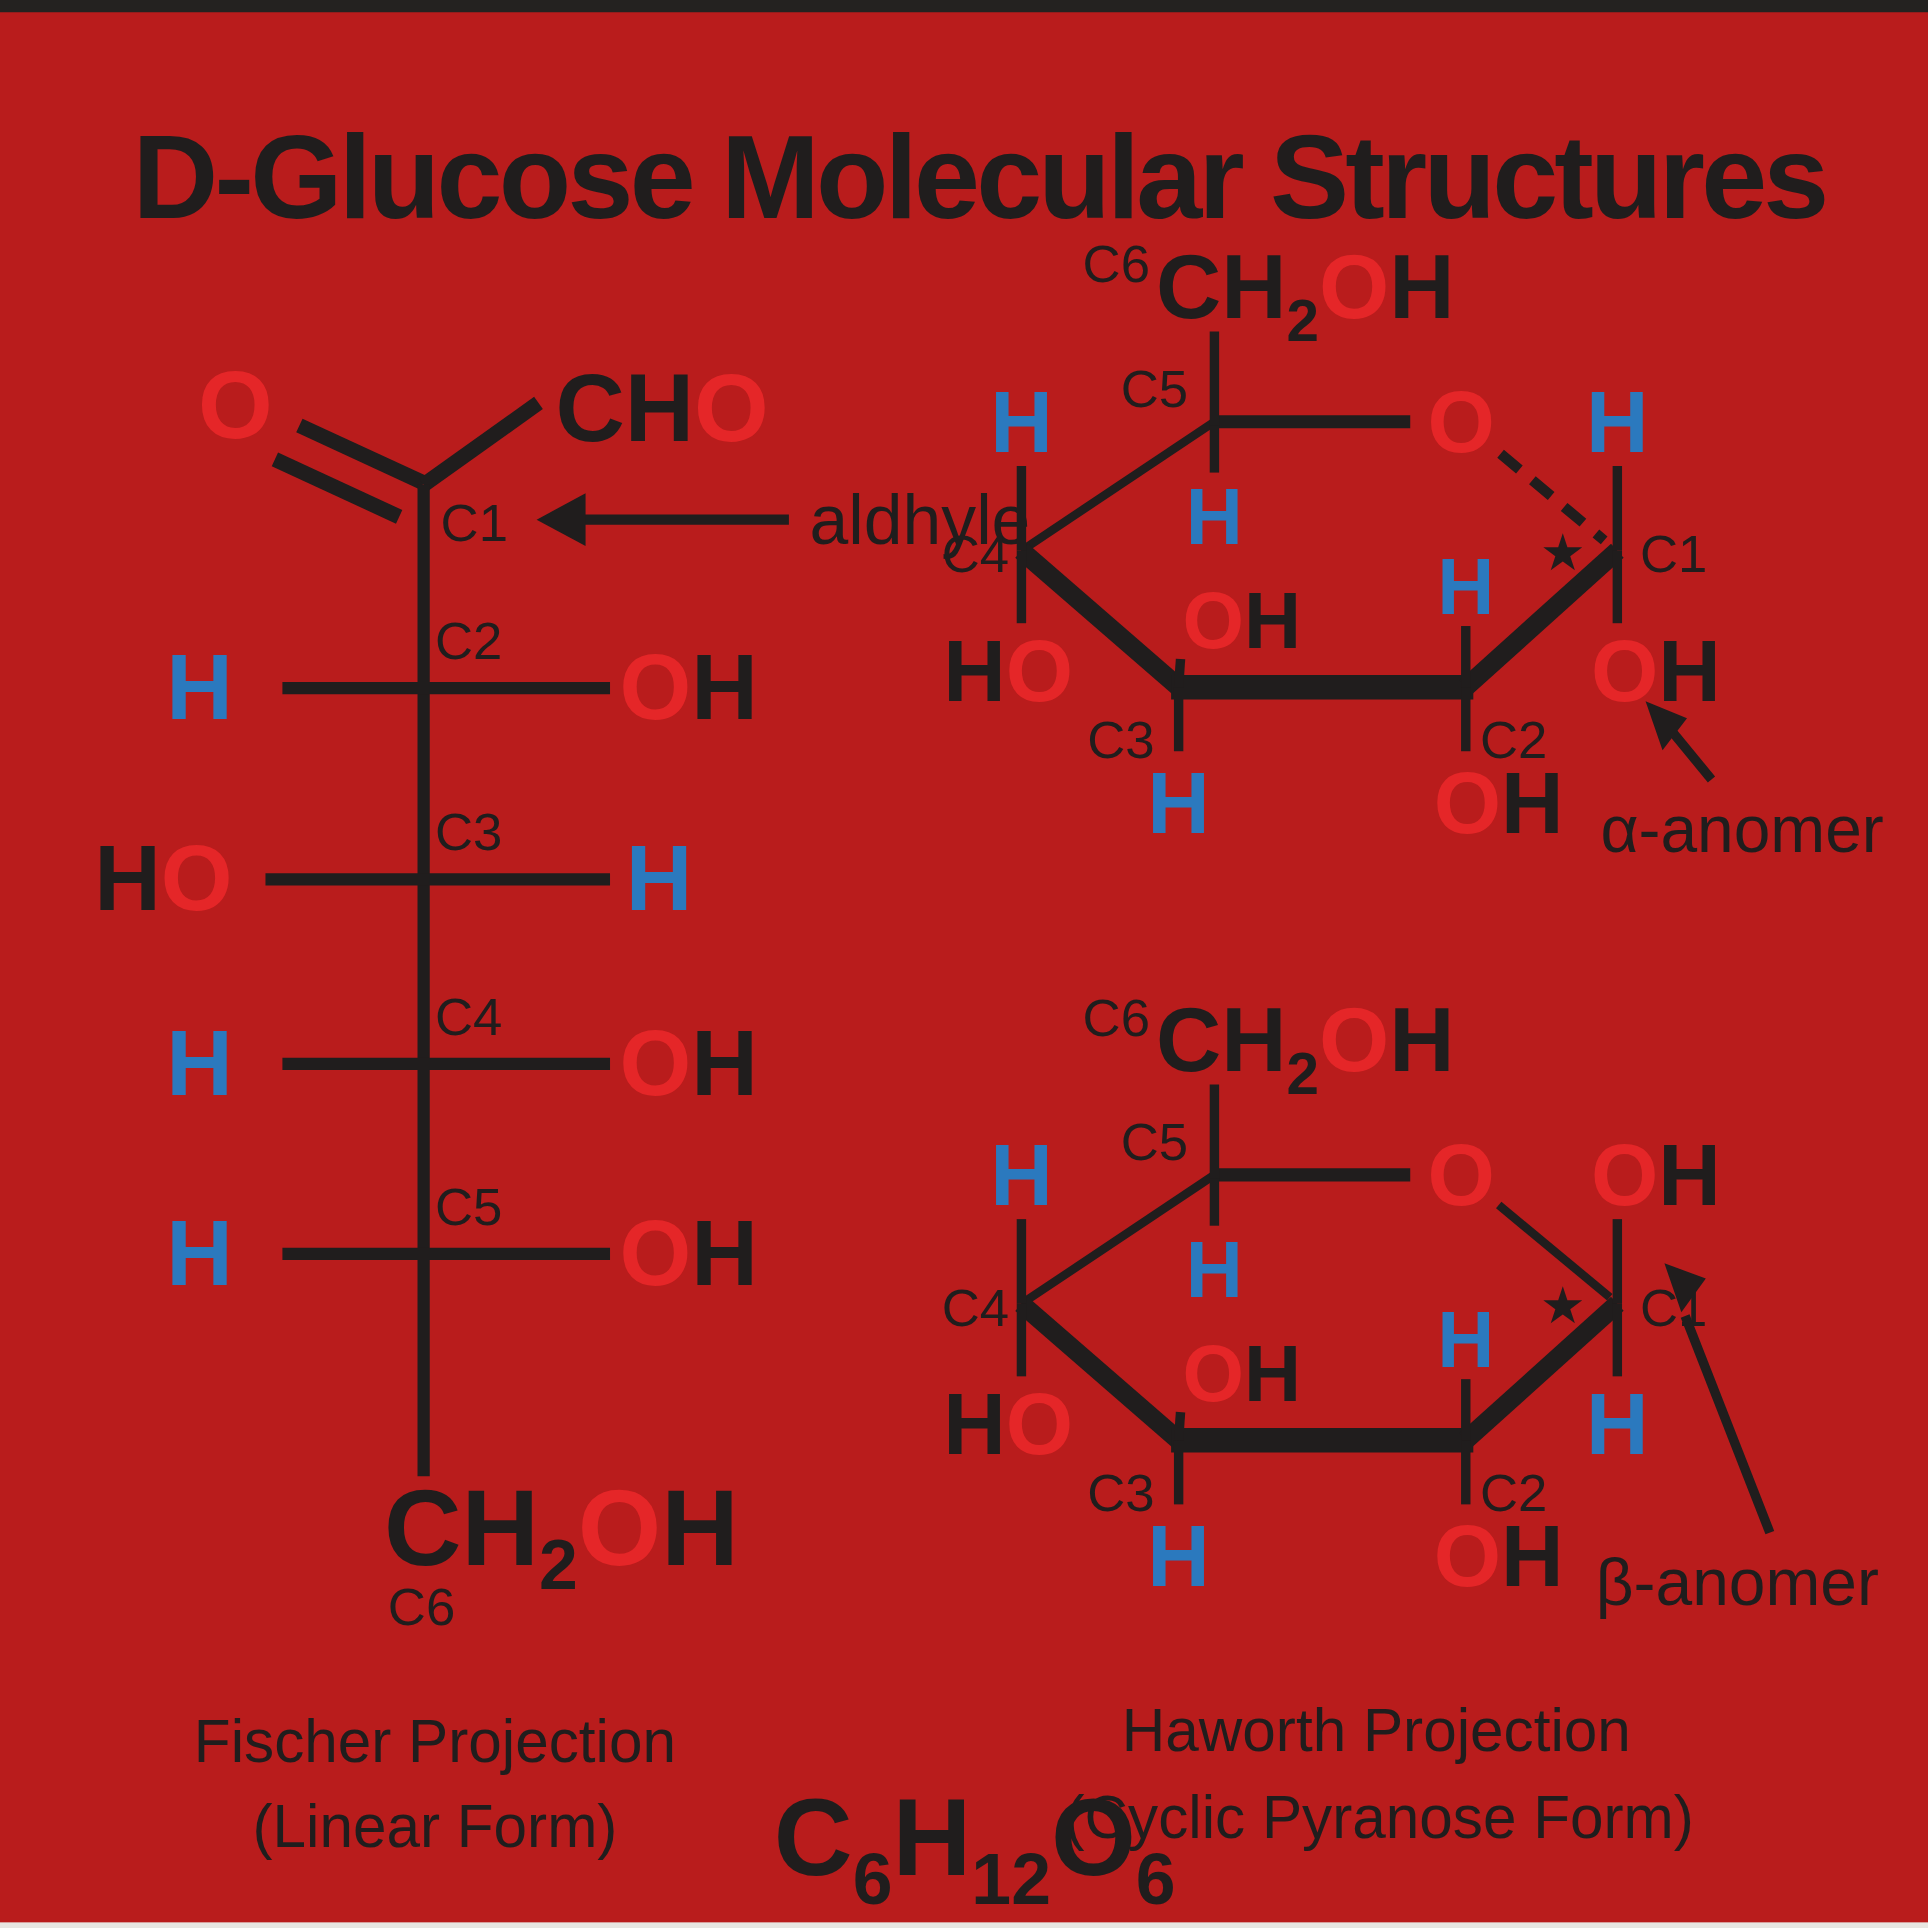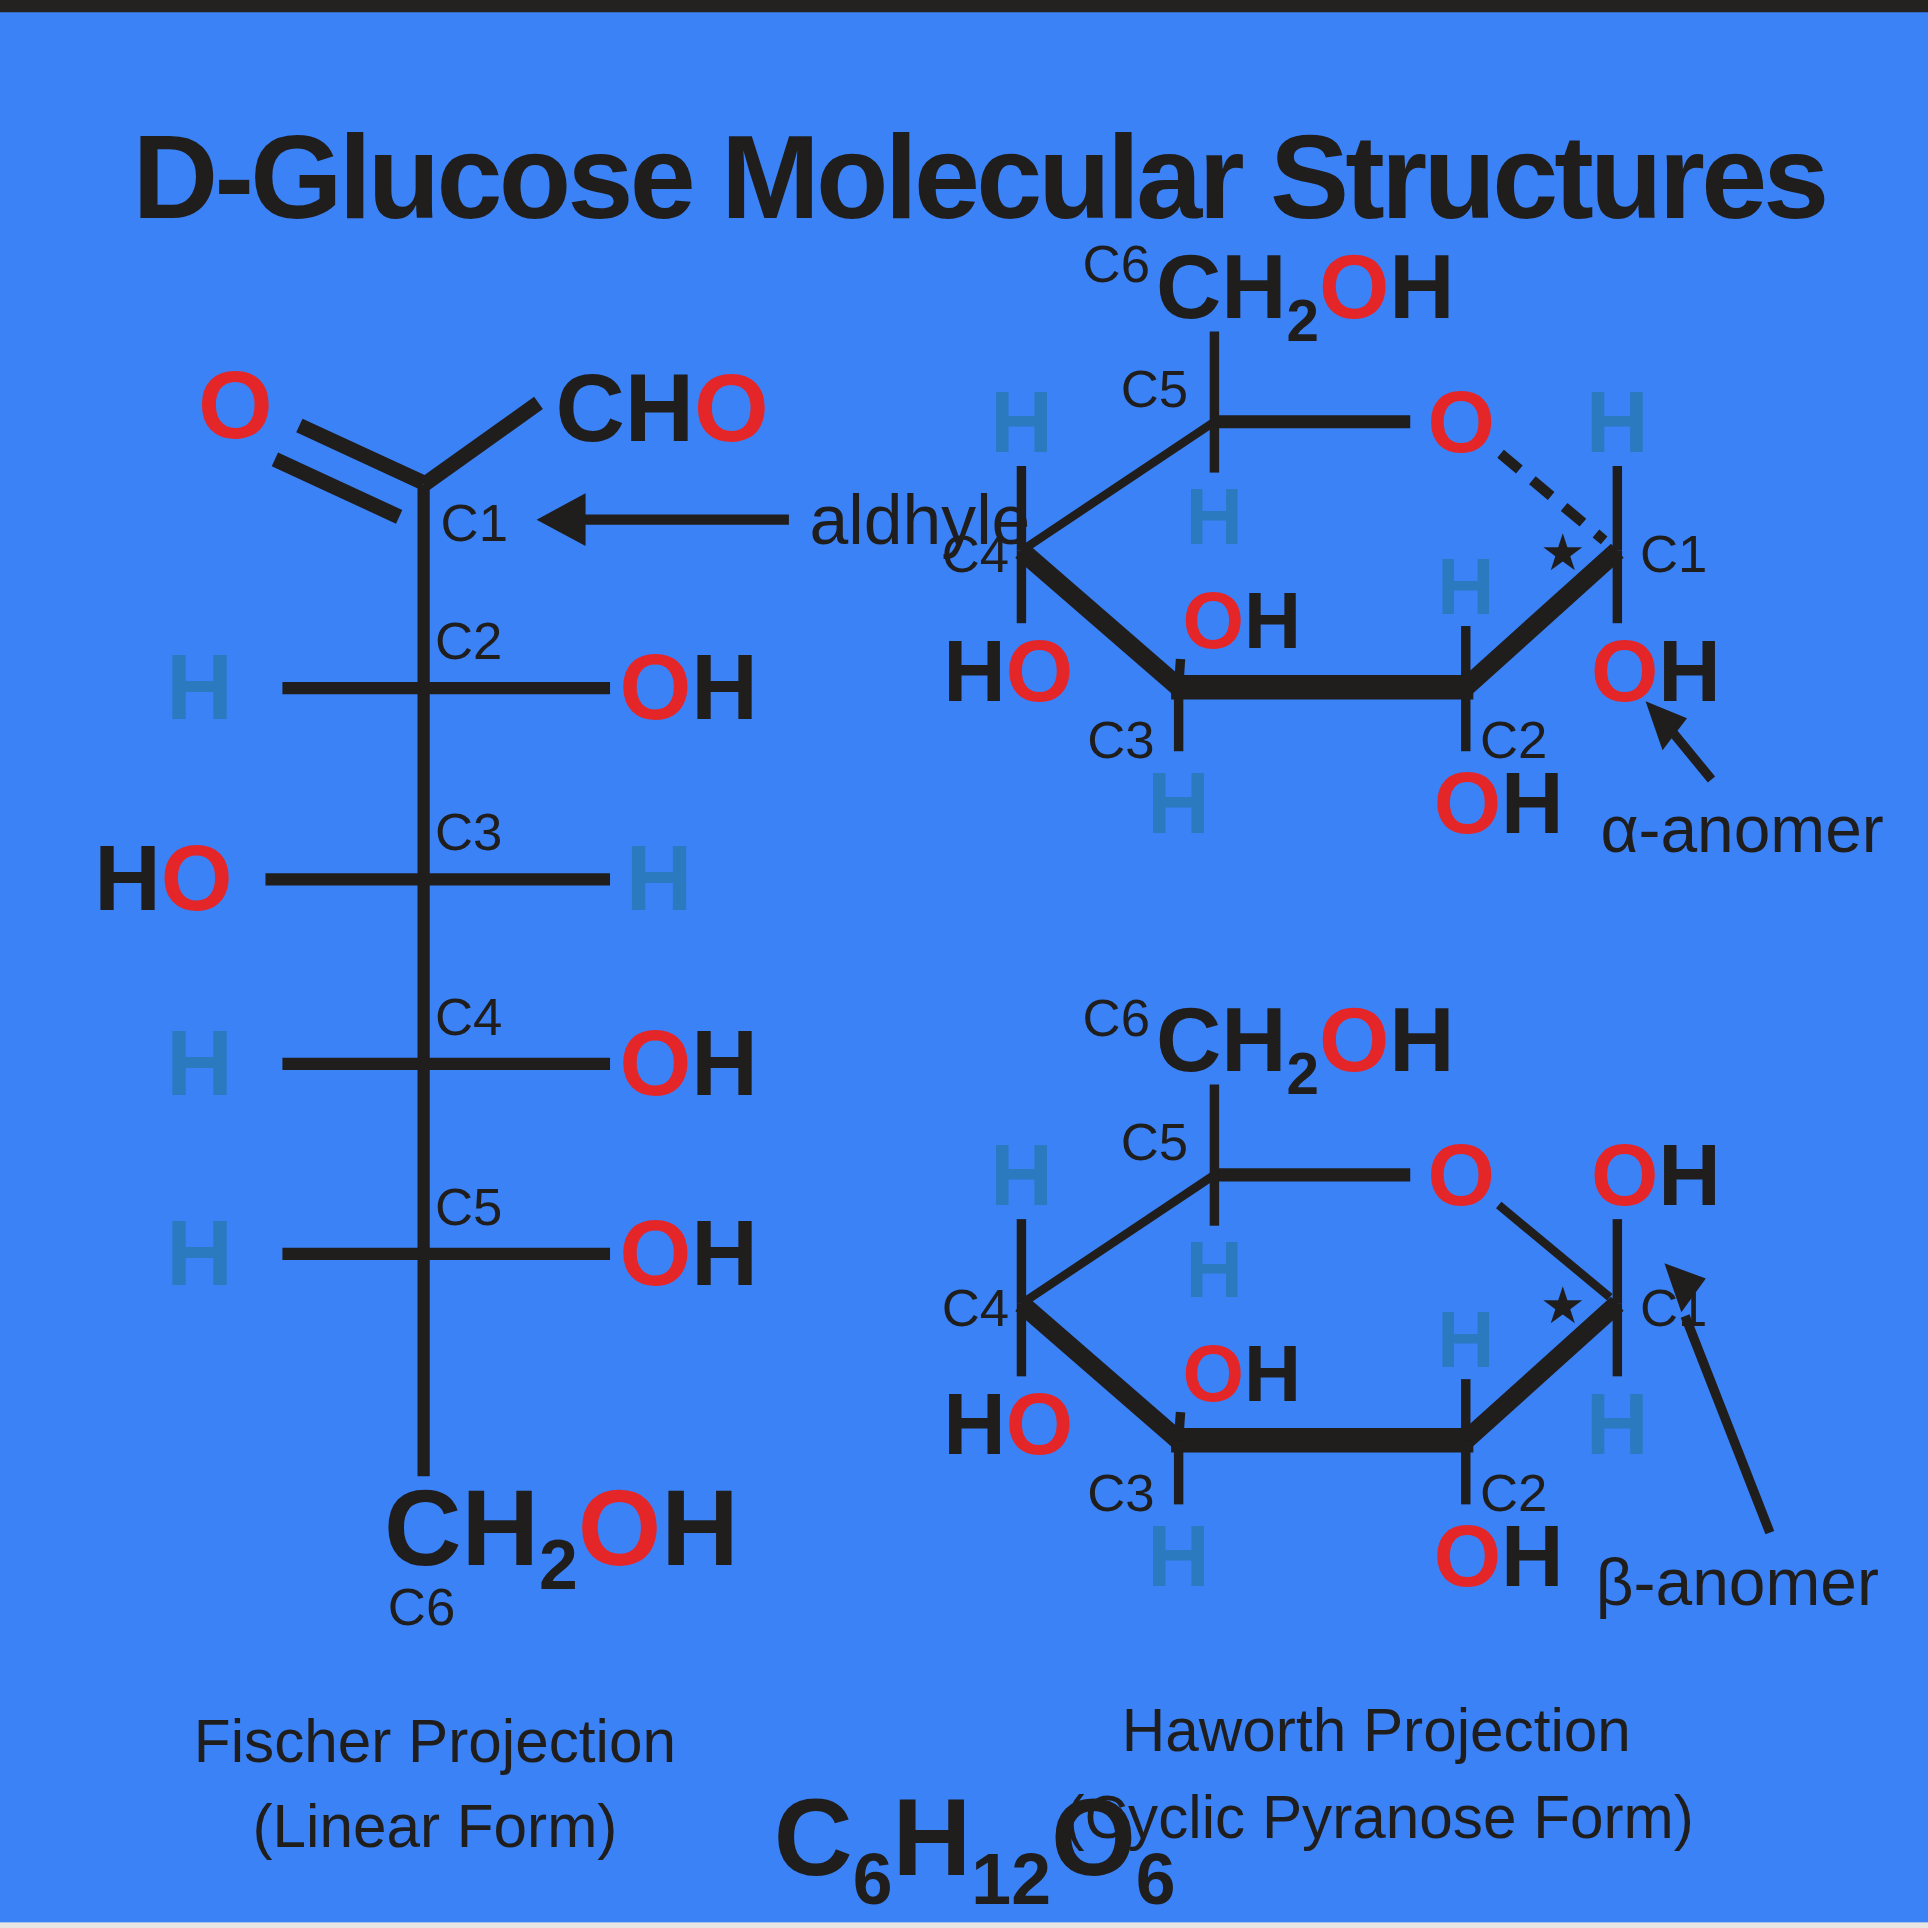--- a/index.html
+++ b/index.html
@@ -1,16 +1,16 @@
 <!DOCTYPE html>
 <html style="font-size:15px"><head>
 <meta charset="utf-8">
 <style>
   html,body{margin:0;padding:0;background:#ffffff;}
-  #canvas{position:relative;width:1928px;height:1928px;background:#3b82f6;overflow:hidden;
+  #canvas{position:relative;width:1928px;height:1928px;background:#b91c1c;overflow:hidden;
           font-family:"Liberation Sans","DejaVu Sans",sans-serif;}
   svg{position:absolute;left:0;top:0;}
   text{fill:#201d1d;font-family:"Liberation Sans","DejaVu Sans",sans-serif;}
   .red{fill:#e52628;}
   .blue{fill:#2b79be;}
   .t-title{font-size:126px;font-weight:bold;letter-spacing:-4px;}
   .t-atom{font-size:98px;font-weight:bold;}
   .t-atomL{font-size:102px;font-weight:bold;}
   .t-ch2oh{font-size:114px;font-weight:bold;}
   .sub{font-size:74px;font-weight:bold;}

